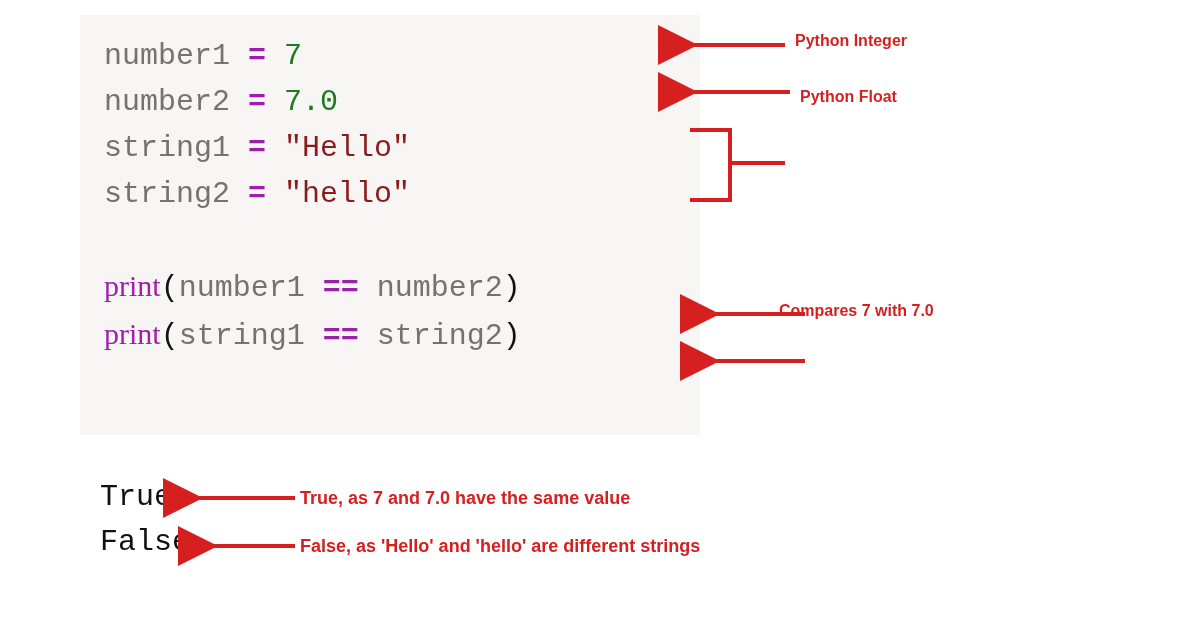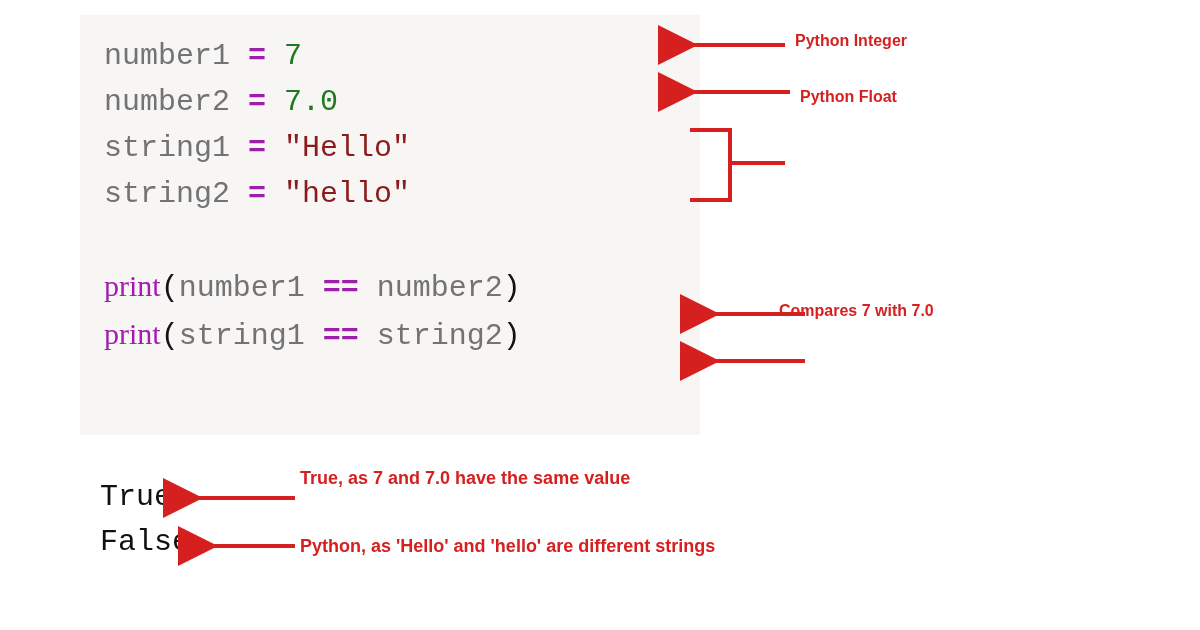--- a/index.html
+++ b/index.html
@@ -77,22 +77,22 @@
 
 <span><span class="tok-print">print</span><span class="tok-paren">(</span><span class="tok-var">number1</span> <span class="tok-op">==</span> <span class="tok-var">number2</span><span class="tok-paren">)</span></span>
 <span><span class="tok-print">print</span><span class="tok-paren">(</span><span class="tok-var">string1</span> <span class="tok-op">==</span> <span class="tok-var">string2</span><span class="tok-paren">)</span></span></div>
 
   <div class="output out-true">True</div>
   <div class="output out-false">False</div>
 
   <div class="annot" style="left:795px; top:32px;">Python Integer</div>
   <div class="annot" style="left:800px; top:82px;margin-top:6px;">Python Float</div>
   <div class="annot" style="left:779px; top:302px;">Compares 7 with 7.0</div>
-  <div class="annot annot-sm" style="left:300px; top:468px;">True, as 7 and 7.0 have the same value</div>
-  <div class="annot annot-sm" style="left:300px; top:536px;">Python, as 'Hello' and 'hello' are different strings</div>
+  <div class="annot annot-sm" style="left:300px; top:488px;">True, as 7 and 7.0 have the same value</div>
+  <div class="annot annot-sm" style="left:300px; top:536px;">False, as 'Hello' and 'hello' are different strings</div>
 
   <svg class="arrows" viewBox="0 0 1200 630">
     <defs>
       <marker id="ah" markerWidth="12" markerHeight="10" refX="2" refY="5" orient="auto">
         <path d="M10,0 L0,5 L10,10 Z" fill="#d62020"></path>
       </marker>
     </defs>
 
     <line x1="785" y1="45" x2="690" y2="45" stroke="#d62020" stroke-width="4" marker-end="url(#ah)"></line>
 

